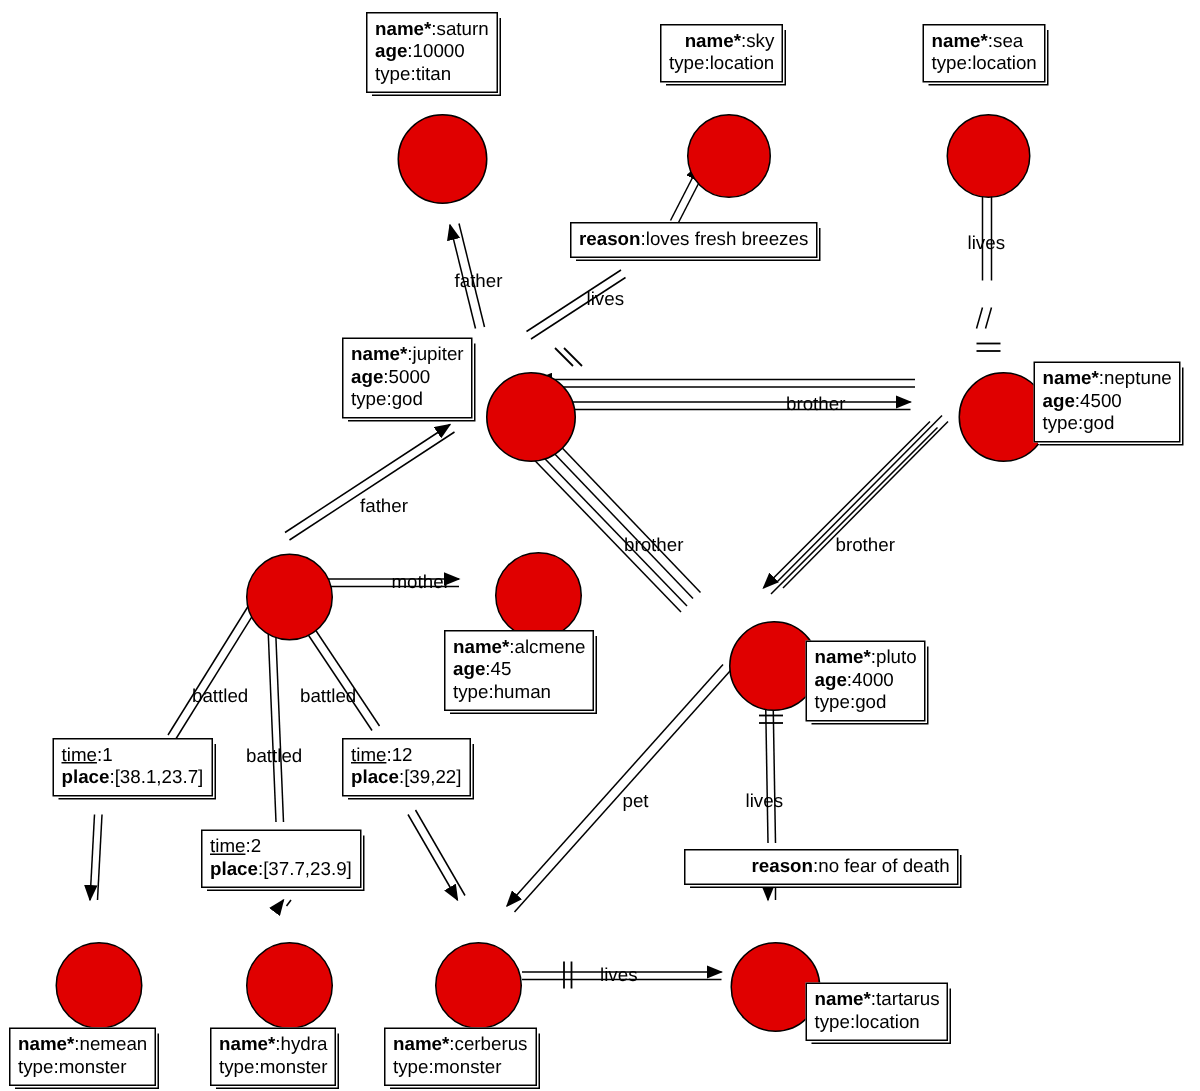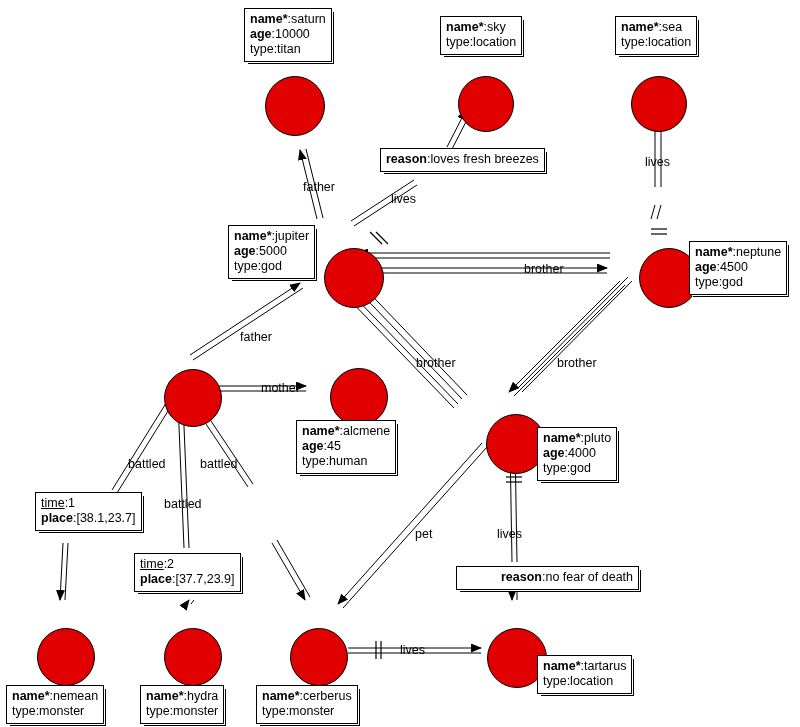--- a/index.html
+++ b/index.html
@@ -150,21 +150,21 @@
   <div class="node" style="left:164px;top:628px;width:56px;height:56px;"></div>
   <div class="node" style="left:290px;top:628px;width:56px;height:56px;"></div>
   <div class="node" style="left:487px;top:628px;width:58px;height:58px;"></div>
 
   <div class="propbox" style="left:244px;top:8px;">
     <span class="row"><b>name*</b><span>:saturn</span></span>
     <span class="row"><b>age</b><span>:10000</span></span>
     <span class="row"><span>type</span><span>:titan</span></span>
   </div>
 
-  <div class="propbox" style="left:440px;top:16px;">
+  <div class="propbox" style="left:440px;top:16px;text-align:right;">
     <span class="row"><b>name*</b><span>:sky</span></span>
     <span class="row"><span>type</span><span>:location</span></span>
   </div>
 
   <div class="propbox" style="left:615px;top:16px;">
     <span class="row"><b>name*</b><span>:sea</span></span>
     <span class="row"><span>type</span><span>:location</span></span>
   </div>
 
   <div class="propbox" style="left:380px;top:148px;">
@@ -200,20 +200,24 @@
   <div class="propbox" style="left:35px;top:492px;">
     <span class="row"><u>time</u><span>:1</span></span>
     <span class="row"><b>place</b><span>:[38.1,23.7]</span></span>
   </div>
 
   <div class="propbox" style="left:134px;top:553px;">
     <span class="row"><u>time</u><span>:2</span></span>
     <span class="row"><b>place</b><span>:[37.7,23.9]</span></span>
   </div>
 
+  <div class="propbox" style="left:228px;top:492px;">
+    <span class="row"><u>time</u><span>:12</span></span>
+    <span class="row"><b>place</b><span>:[39,22]</span></span>
+  </div>
 
   <div class="propbox" style="left:456px;top:566px;padding-left:44px;">
     <span class="row"><b>reason</b><span>:no fear of death</span></span>
   </div>
 
   <div class="propbox" style="left:537px;top:655px;">
     <span class="row"><b>name*</b><span>:tartarus</span></span>
     <span class="row"><span>type</span><span>:location</span></span>
   </div>
 

